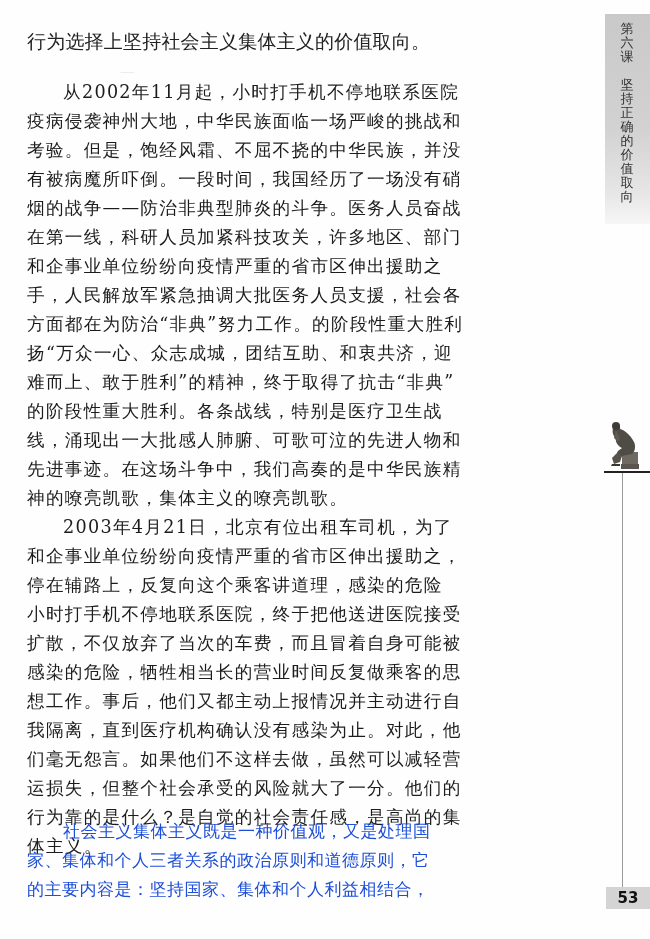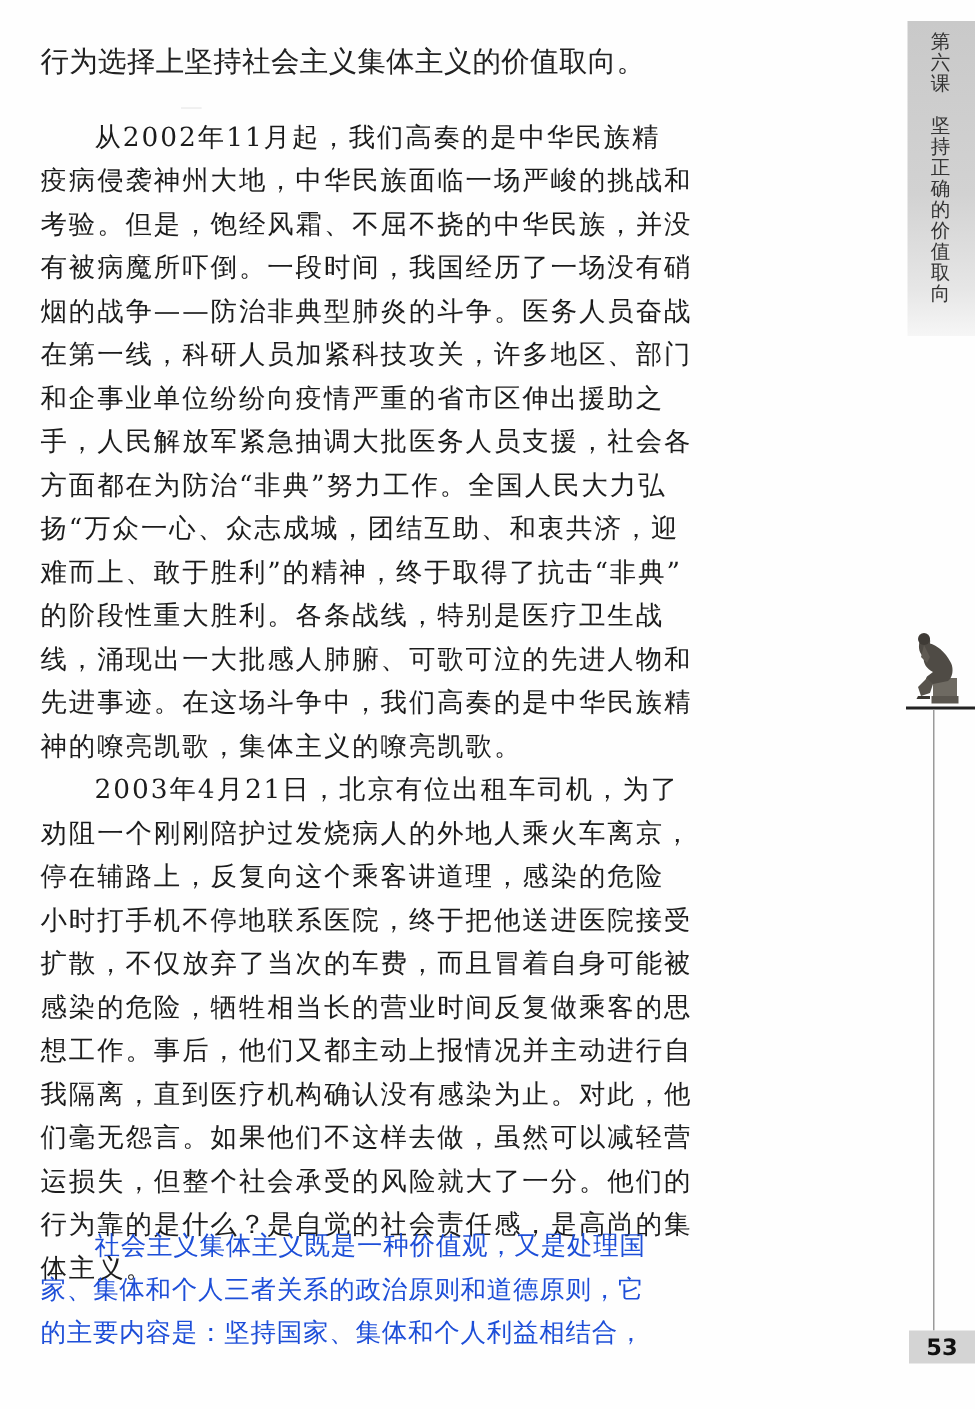--- a/index.html
+++ b/index.html
@@ -129,37 +129,37 @@
 
 <div class="page">
 
   <div class="bleed" style="left:120px;top:62px;">—</div>
 
   <div class="body-text first-line">
     <span class="line">行为选择上坚持社会主义集体主义的价值取向。</span>
   </div>
 
   <div class="body-text story">
-    <span class="line indent">从2002年11月起，我们高奏的是中华民族精</span>
+    <span class="line indent">从2002年11月起，小时打手机不停地联系医院</span>
     <span class="line">疫病侵袭神州大地，中华民族面临一场严峻的挑战和</span>
     <span class="line">考验。但是，饱经风霜、不屈不挠的中华民族，并没</span>
     <span class="line">有被病魔所吓倒。一段时间，我国经历了一场没有硝</span>
     <span class="line">烟的战争——防治非典型肺炎的斗争。医务人员奋战</span>
     <span class="line">在第一线，科研人员加紧科技攻关，许多地区、部门</span>
     <span class="line">和企事业单位纷纷向疫情严重的省市区伸出援助之</span>
     <span class="line">手，人民解放军紧急抽调大批医务人员支援，社会各</span>
-    <span class="line">方面都在为防治“非典”努力工作。全国人民大力弘</span>
+    <span class="line">方面都在为防治“非典”努力工作。的阶段性重大胜利</span>
     <span class="line">扬“万众一心、众志成城，团结互助、和衷共济，迎</span>
     <span class="line">难而上、敢于胜利”的精神，终于取得了抗击“非典”</span>
     <span class="line">的阶段性重大胜利。各条战线，特别是医疗卫生战</span>
     <span class="line">线，涌现出一大批感人肺腑、可歌可泣的先进人物和</span>
     <span class="line">先进事迹。在这场斗争中，我们高奏的是中华民族精</span>
     <span class="line">神的嘹亮凯歌，集体主义的嘹亮凯歌。</span>
     <span class="line indent">2003年4月21日，北京有位出租车司机，为了</span>
-    <span class="line">劝阻一个刚刚陪护过发烧病人的外地人乘火车离京，</span>
+    <span class="line">和企事业单位纷纷向疫情严重的省市区伸出援助之，</span>
     <span class="line">停在辅路上，反复向这个乘客讲道理，感染的危险</span>
     <span class="line">小时打手机不停地联系医院，终于把他送进医院接受</span>
     <span class="line">扩散，不仅放弃了当次的车费，而且冒着自身可能被</span>
     <span class="line">感染的危险，牺牲相当长的营业时间反复做乘客的思</span>
     <span class="line">想工作。事后，他们又都主动上报情况并主动进行自</span>
     <span class="line">我隔离，直到医疗机构确认没有感染为止。对此，他</span>
     <span class="line">们毫无怨言。如果他们不这样去做，虽然可以减轻营</span>
     <span class="line">运损失，但整个社会承受的风险就大了一分。他们的</span>
     <span class="line">行为靠的是什么？是自觉的社会责任感，是高尚的集</span>
     <span class="line">体主义。</span>

